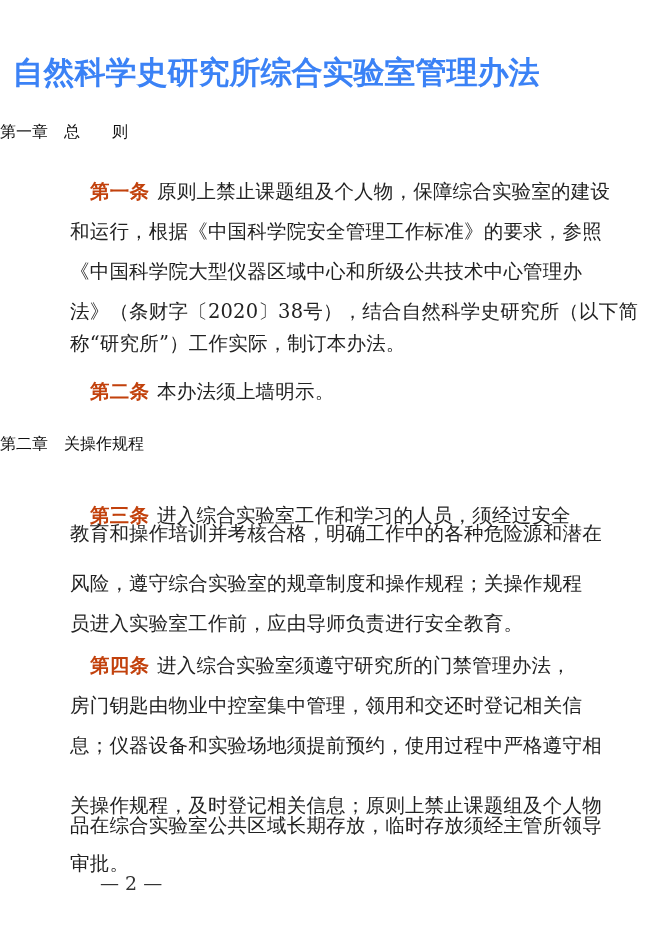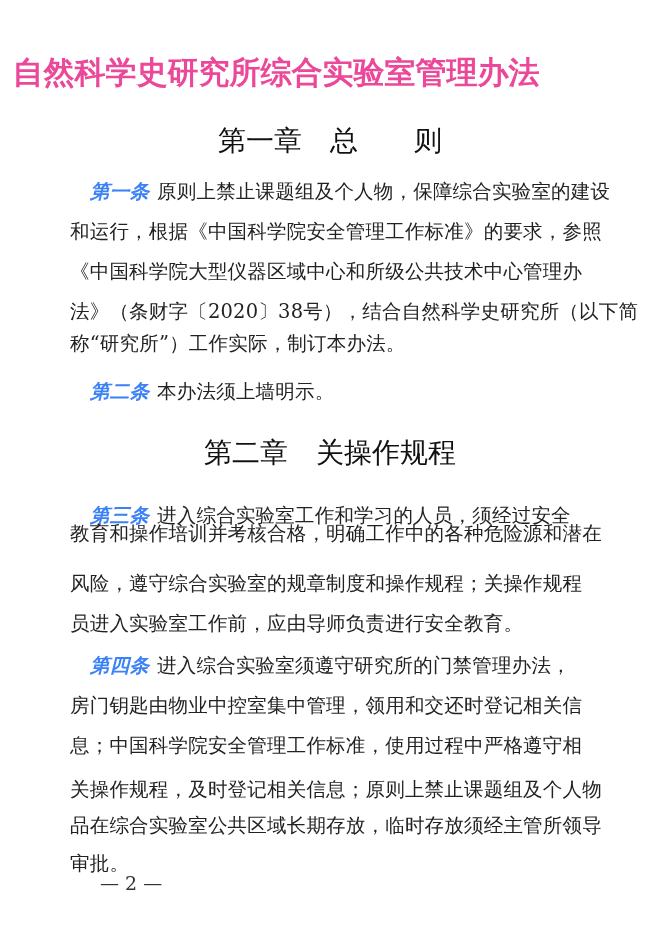--- a/index.html
+++ b/index.html
@@ -1,26 +1,26 @@
 <!DOCTYPE html>
 <html><head>
 <meta charset="utf-8">
 <style>
   html, body { margin: 0; padding: 0; background: #ffffff; }
   body { width: 660px; height: 933px; position: relative; overflow: hidden;
          font-family: "DejaVu Serif", "Liberation Serif", serif; color: #1a1a1a; }
   .title { position: absolute; top: 52px; left: 0; width: 552px; text-align: center;
            font-family: "DejaVu Sans", "Liberation Sans", sans-serif; font-weight: bold;
-           font-size: 31px; letter-spacing: 0px; color: #ec4899; }
-  .chapter { position: absolute; left: 0; width: 660px; text-align: center;
-             font-family: "DejaVu Sans", "Liberation Sans", sans-serif; font-size: 28px; color: #111; }
+           font-size: 31px; letter-spacing: 0px; color: #3b82f6; }
+  .chapter { position: absolute; left: 0; width: 660px; text-align: left;
+             font-family: "DejaVu Sans", "Liberation Sans", sans-serif; font-size: 16px; color: #111; }
   .line { position: absolute; left: 70px; width: 550px; font-size: 19.5px; white-space: nowrap;
           letter-spacing: 0.2px; color: #222; }
   .line.indent { left: 90px; width: 530px; }
-  .art { font-family: "DejaVu Sans", "Liberation Sans", sans-serif; font-weight: bold; color: #3b82f6; margin-right: 8px; font-style: italic; }
+  .art { font-family: "DejaVu Sans", "Liberation Sans", sans-serif; font-weight: bold; color: #c2410c; margin-right: 8px; }
   .page-num { position: absolute; top: 872px; left: 100px; font-size: 19px; color: #333; }
 </style>
 </head>
 <body>
 
 <div>
   <div class="title">自然科学史研究所综合实验室管理办法</div>
 
   <div class="chapter" style="top:122px">第一章　总　　则</div>
 
@@ -34,19 +34,19 @@
 
   <div class="chapter" style="top:434px">第二章　关操作规程</div>
 
   <div class="line indent" style="top:502px"><span class="art">第三条</span><span>进入综合实验室工作和学习的人员，须经过安全</span></div>
   <div class="line" style="top:520px">教育和操作培训并考核合格，明确工作中的各种危险源和潜在</div>
   <div class="line" style="top:570px">风险，遵守综合实验室的规章制度和操作规程；关操作规程</div>
   <div class="line" style="top:610px">员进入实验室工作前，应由导师负责进行安全教育。</div>
 
   <div class="line indent" style="top:652px"><span class="art">第四条</span><span>进入综合实验室须遵守研究所的门禁管理办法，</span></div>
   <div class="line" style="top:692px">房门钥匙由物业中控室集中管理，领用和交还时登记相关信</div>
-  <div class="line" style="top:732px">息；中国科学院安全管理工作标准，使用过程中严格遵守相</div>
-  <div class="line" style="top:776px">关操作规程，及时登记相关信息；原则上禁止课题组及个人物</div>
+  <div class="line" style="top:732px">息；仪器设备和实验场地须提前预约，使用过程中严格遵守相</div>
+  <div class="line" style="top:792px">关操作规程，及时登记相关信息；原则上禁止课题组及个人物</div>
   <div class="line" style="top:812px">品在综合实验室公共区域长期存放，临时存放须经主管所领导</div>
   <div class="line" style="top:850px">审批。</div>
 
   <div class="page-num">— 2 —</div>
 </div>
 
 </body></html>

